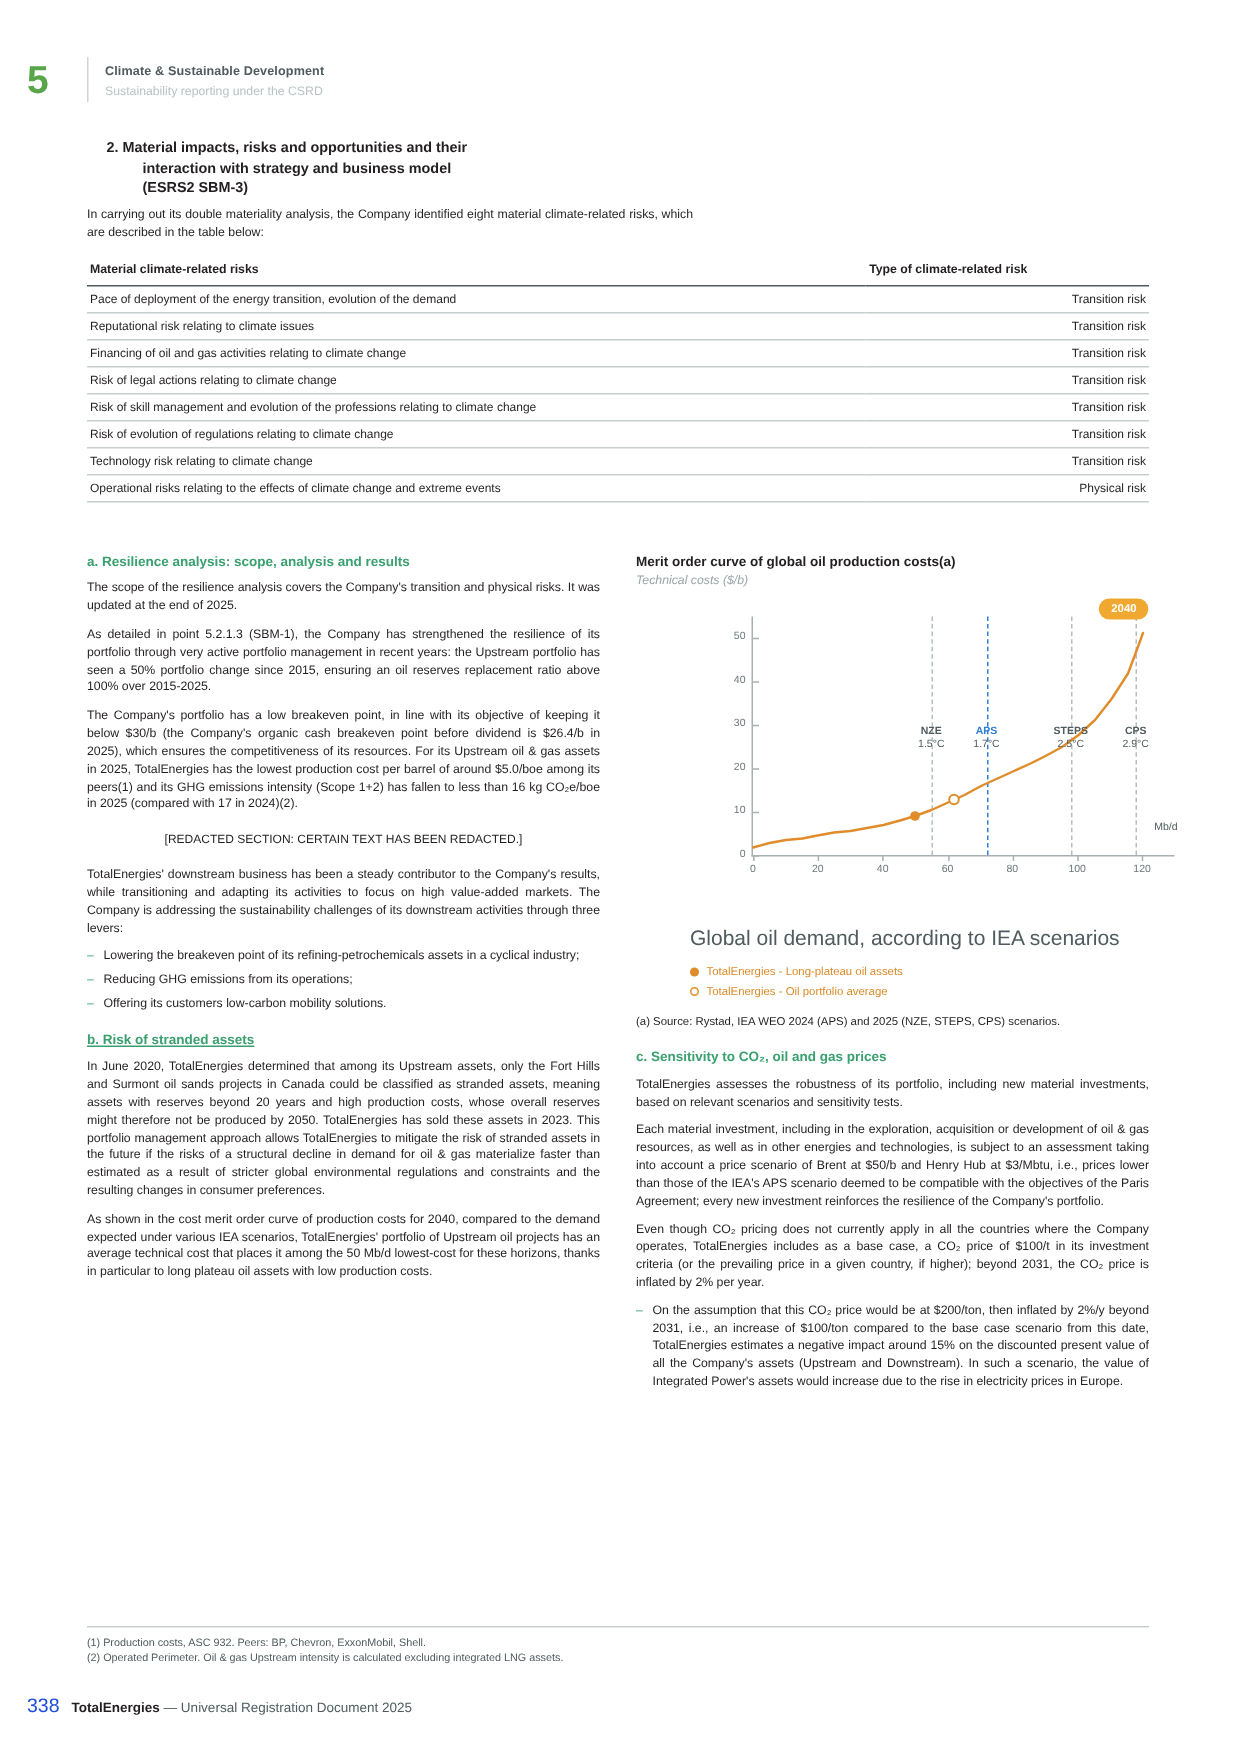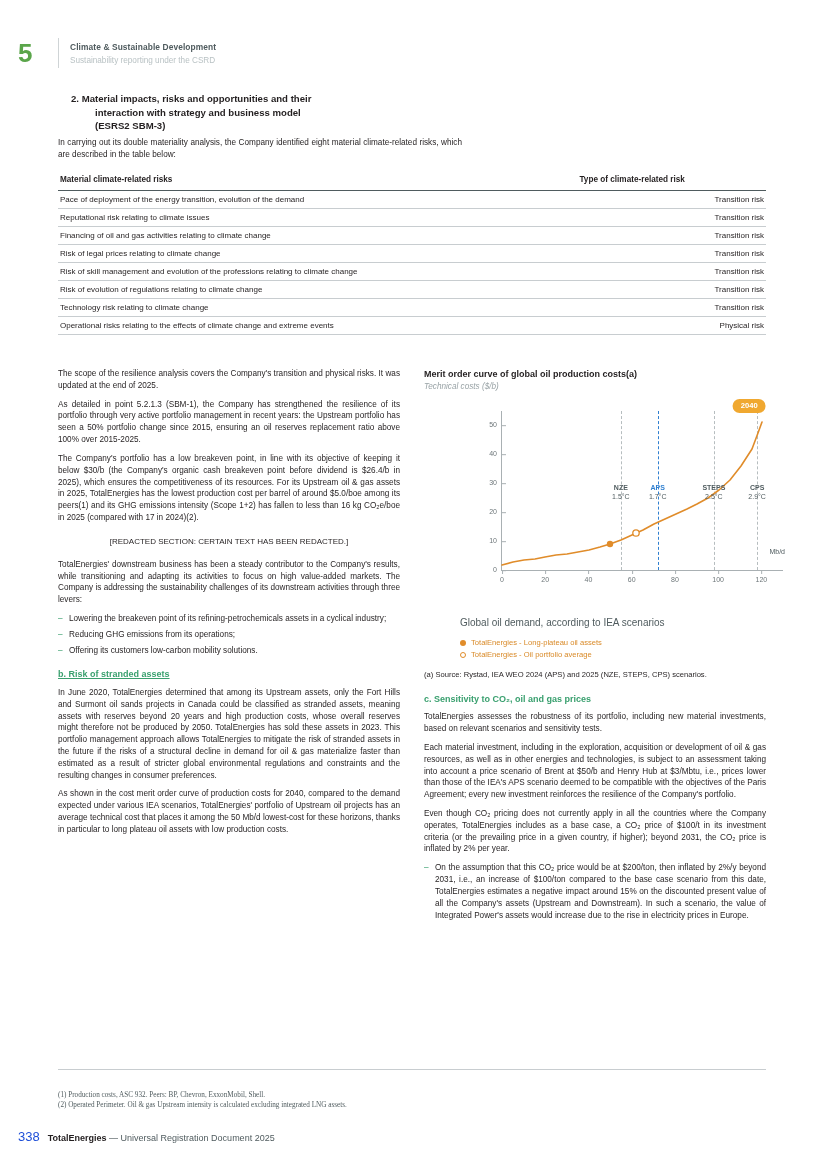--- a/index.html
+++ b/index.html
@@ -235,21 +235,21 @@
     position: absolute;
     background: #f0a830;
     color: #fff;
     font-size: 7.6px;
     font-weight: bold;
     border-radius: 9px;
     padding: 2px 8px;
     transform: translateX(-50%);
   }
   .chart-caption {
-    font-size: 10px;
+    font-size: 14px;
     color: #4f5b5e;
     margin: 4px 0 0 36px;
   }
   .legend { margin: 8px 0 0 36px; }
   .legend-row {
     font-size: 7.6px;
     color: #d98a28;
     margin-bottom: 2px;
     display: flex;
     align-items: center;
@@ -265,22 +265,21 @@
     color: #231f20;
     margin-top: 10px;
   }
 
   
   .footnotes {
     position: absolute;
     left: 58px; bottom: 58px;
     width: 708px;
     border-top: .8px solid #c8cdd0;
-    padding-top: 20px;
-    font-family: Liberation Serif, serif;
+    padding-top: 5px;
   }
   .footnotes div {
     font-size: 7.2px;
     color: #4f5b5e;
     line-height: 1.4;
   }
   .footer {
     position: absolute;
     left: 18px; bottom: 22px;
     display: flex;
@@ -331,21 +330,21 @@
         </tr>
       <tr>
           <td>Reputational risk relating to climate issues</td>
           <td class="right">Transition risk</td>
         </tr>
       <tr>
           <td>Financing of oil and gas activities relating to climate change</td>
           <td class="right">Transition risk</td>
         </tr>
       <tr>
-          <td>Risk of legal prices relating to climate change</td>
+          <td>Risk of legal actions relating to climate change</td>
           <td class="right">Transition risk</td>
         </tr>
       <tr>
           <td>Risk of skill management and evolution of the professions relating to climate change</td>
           <td class="right">Transition risk</td>
         </tr>
       <tr>
           <td>Risk of evolution of regulations relating to climate change</td>
           <td class="right">Transition risk</td>
         </tr>
@@ -357,20 +356,21 @@
           <td>Operational risks relating to the effects of climate change and extreme events</td>
           <td class="right">Physical risk</td>
         </tr>
     </tbody>
   </table>
 </div>
 
 <div class="cols">
 
   <div class="col-left">
+    <h3 class="sub">a. Resilience analysis: scope, analysis and results</h3>
     <p class="body">The scope of the resilience analysis covers the Company's transition and physical risks. It was updated at the end of 2025.</p>
     <p class="body">As detailed in point 5.2.1.3 (SBM-1), the Company has strengthened the resilience of its portfolio through very active portfolio management in recent years: the Upstream portfolio has seen a 50% portfolio change since 2015, ensuring an oil reserves replacement ratio above 100% over 2015-2025.</p>
     <p class="body">The Company's portfolio has a low breakeven point, in line with its objective of keeping it below $30/b (the Company's organic cash breakeven point before dividend is $26.4/b in 2025), which ensures the competitiveness of its resources. For its Upstream oil &amp; gas assets in 2025, TotalEnergies has the lowest production cost per barrel of around $5.0/boe among its peers(1) and its GHG emissions intensity (Scope 1+2) has fallen to less than 16 kg CO₂e/boe in 2025 (compared with 17 in 2024)(2).</p>
 
     <div class="redacted">[REDACTED SECTION: CERTAIN TEXT HAS BEEN REDACTED.]</div>
 
     <p class="body">TotalEnergies' downstream business has been a steady contributor to the Company's results, while transitioning and adapting its activities to focus on high value-added markets. The Company is addressing the sustainability challenges of its downstream activities through three levers:</p>
     <ul class="dash">
       <li>Lowering the breakeven point of its refining-petrochemicals assets in a cyclical industry;</li>
       <li>Reducing GHG emissions from its operations;</li>

